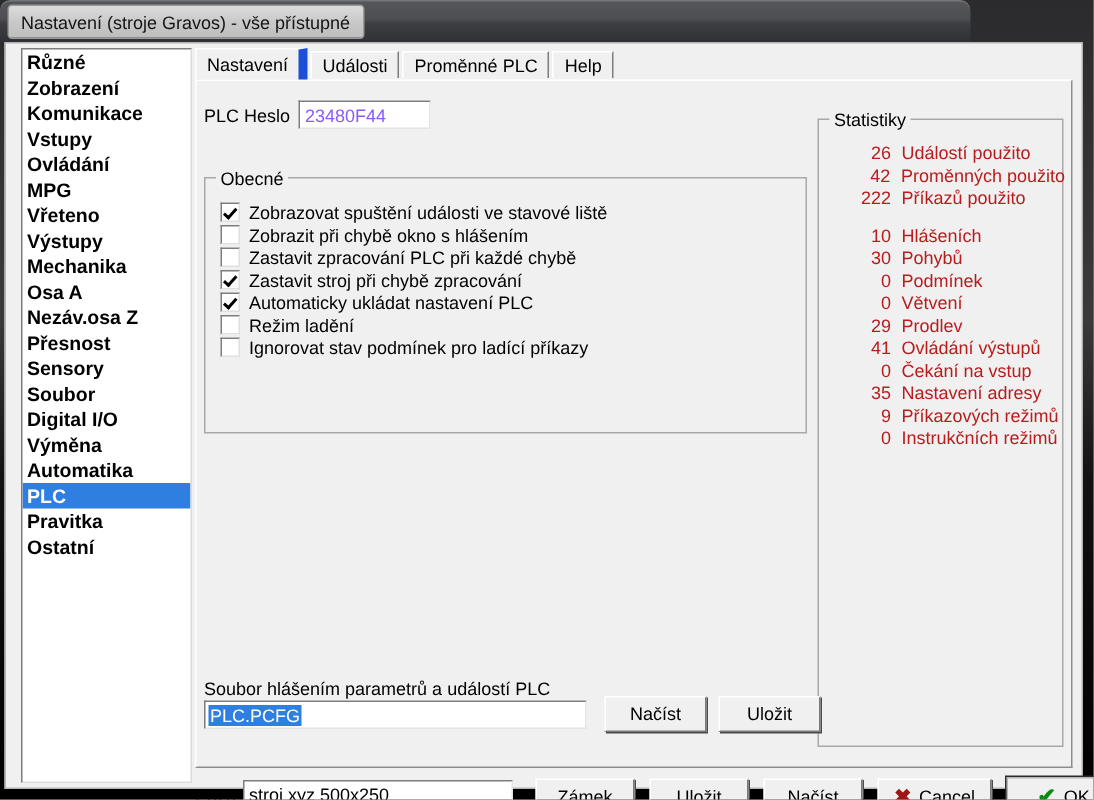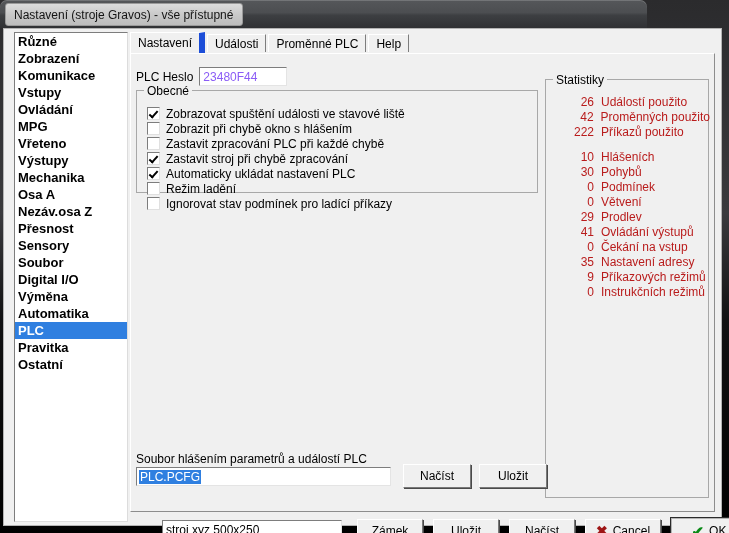--- a/index.html
+++ b/index.html
@@ -95,21 +95,21 @@
   .groupbox{
     position:absolute;
     border:1px solid #a8a8a8;
     box-sizing:border-box;
   }
   .group-title{
     position:absolute;top:-7px;left:7px;
     background:#f0f0f0;padding:0 3px;
     font-size:12px;color:#000;white-space:nowrap;
   }
-  #grp-obecne{left:5px;top:36px;width:402px;height:103px;}
+  #grp-obecne{left:5px;top:64px;width:402px;height:171px;}
   #grp-stat{left:414px;top:10px;width:164px;height:419px;margin-top:15px;}
 
   
   .cb-row{
     position:absolute;left:10px;display:flex;height:15px;
     cursor:default;
   }
   .cb-box{
     width:13px;height:13px;background:#ffffff;
     border:1px solid #7d7d7d;border-right-color:#e0e0e0;border-bottom-color:#e0e0e0;

